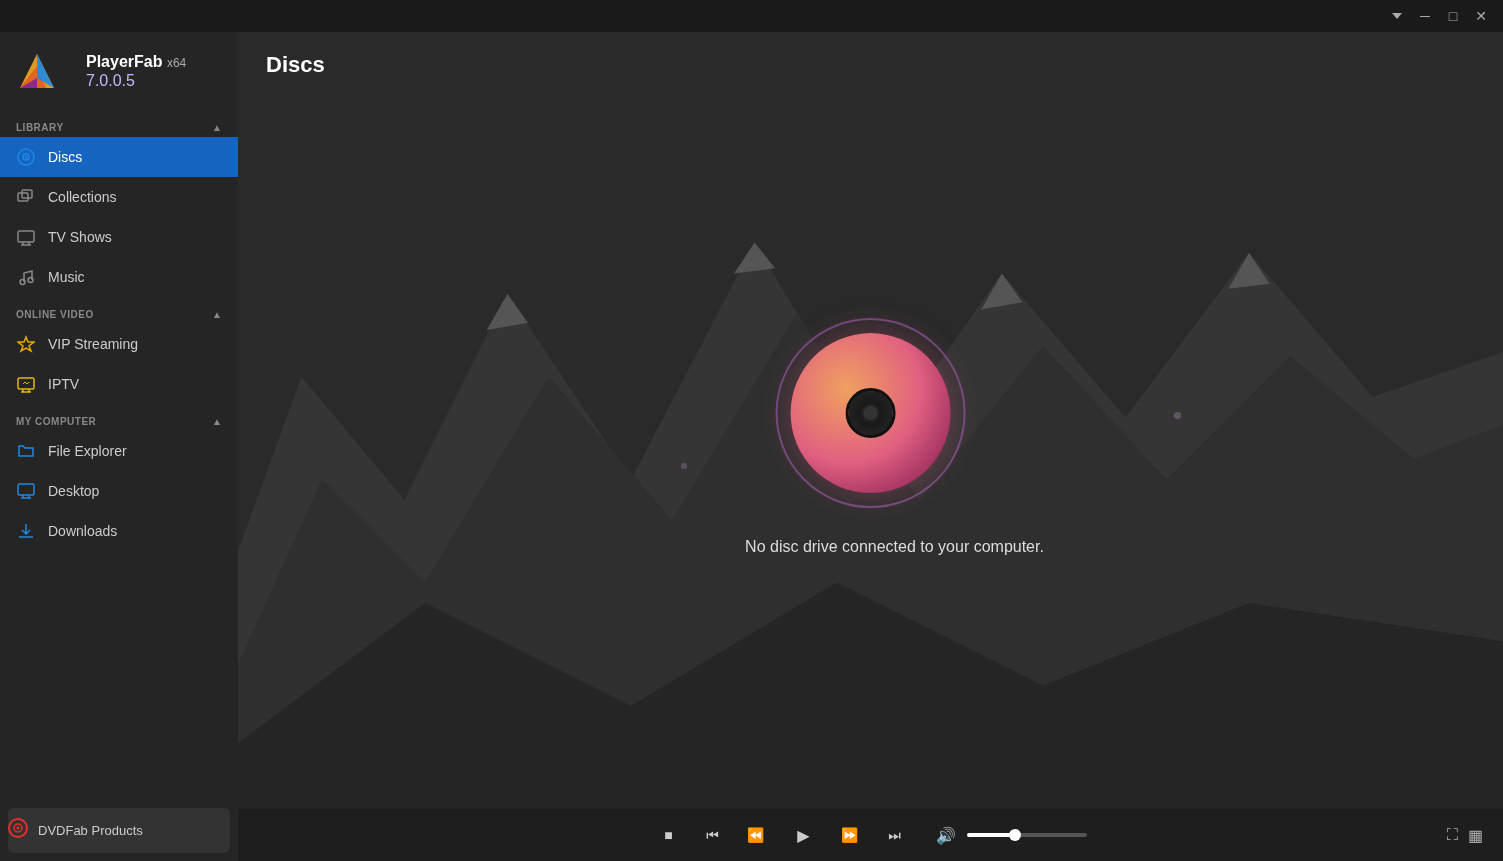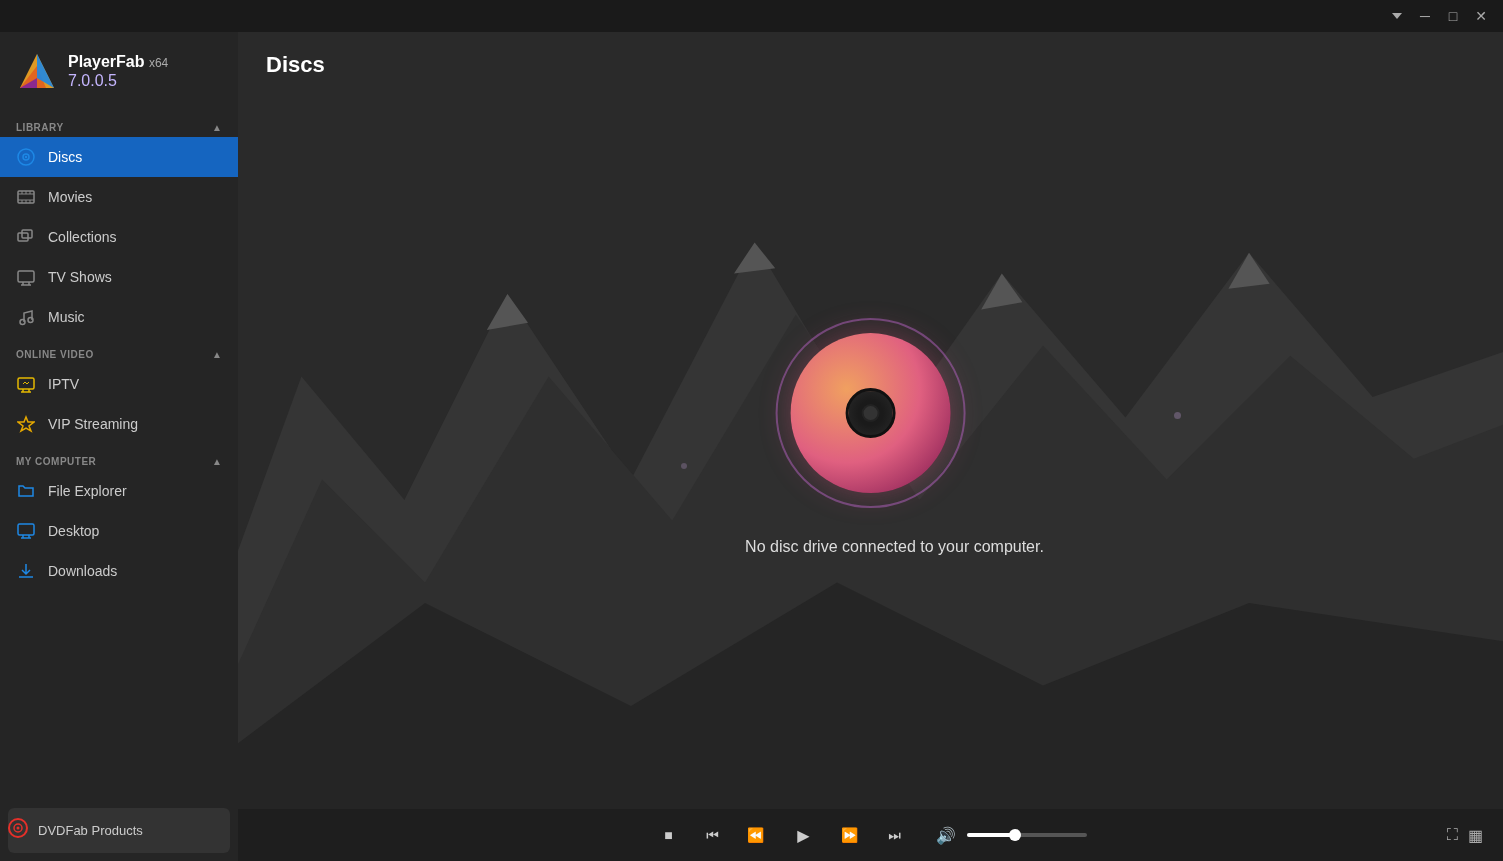--- a/index.html
+++ b/index.html
@@ -74,20 +74,21 @@
       gap: 10px;
     }
     .logo-icon {
       width: 42px;
       height: 42px;
       flex-shrink: 0;
     }
     .logo-text-wrap {
       display: flex;
       flex-direction: column;
+      margin-left: 18px;
     }
     .logo-name {
       color: #ffffff;
       font-size: 16px;
       font-weight: 600;
       line-height: 1.2;
     }
     .logo-version {
       color: #c4b5fd;
       font-size: 16px;
@@ -388,36 +389,20 @@
       <span class="nav-item-icon icon-disc">
         <svg width="18" height="18" viewBox="0 0 18 18">
             <circle cx="9" cy="9" r="8" fill="none" stroke="#1e88e5" stroke-width="1.5"></circle>
             <circle cx="9" cy="9" r="3" fill="none" stroke="#1e88e5" stroke-width="1.5"></circle>
             <circle cx="9" cy="9" r="1.2" fill="#1e88e5"></circle>
           </svg>
       </span>
       <span class="nav-item-label">Discs</span>
     </div>
 
-    <div class="nav-item">
-      <span class="nav-item-icon icon-movies">
-        <svg width="18" height="18" viewBox="0 0 18 18">
-            <rect x="1" y="3" width="16" height="12" rx="1" fill="none" stroke="#888" stroke-width="1.5"></rect>
-            <line x1="1" y1="6" x2="17" y2="6" stroke="#888" stroke-width="1"></line>
-            <line x1="1" y1="12" x2="17" y2="12" stroke="#888" stroke-width="1"></line>
-            <line x1="5" y1="3" x2="5" y2="6" stroke="#888" stroke-width="1"></line>
-            <line x1="9" y1="3" x2="9" y2="6" stroke="#888" stroke-width="1"></line>
-            <line x1="13" y1="3" x2="13" y2="6" stroke="#888" stroke-width="1"></line>
-            <line x1="5" y1="12" x2="5" y2="15" stroke="#888" stroke-width="1"></line>
-            <line x1="9" y1="12" x2="9" y2="15" stroke="#888" stroke-width="1"></line>
-            <line x1="13" y1="12" x2="13" y2="15" stroke="#888" stroke-width="1"></line>
-          </svg>
-      </span>
-      <span class="nav-item-label">Movies</span>
-    </div>
 
     <div class="nav-item">
       <span class="nav-item-icon icon-collections">
         <svg width="18" height="18" viewBox="0 0 18 18">
             <rect x="1" y="5" width="10" height="8" rx="1" fill="none" stroke="#888" stroke-width="1.5"></rect>
             <rect x="5" y="2" width="10" height="8" rx="1" fill="none" stroke="#888" stroke-width="1.5"></rect>
           </svg>
       </span>
       <span class="nav-item-label">Collections</span>
     </div>
@@ -442,42 +427,42 @@
             <circle cx="5.5" cy="14" r="2.5" fill="none" stroke="#888" stroke-width="1.5"></circle>
             <circle cx="13.5" cy="12" r="2.5" fill="none" stroke="#888" stroke-width="1.5"></circle>
           </svg>
       </span>
       <span class="nav-item-label">Music</span>
     </div>
 
     <div class="section-header">
       <span class="section-header-label">ONLINE VIDEO</span>
       <span class="section-chevron">▲</span>
+    </div>
+
+    <div class="nav-item">
+      <span class="nav-item-icon icon-vip">
+        <svg width="18" height="18" viewBox="0 0 18 18">
+            <path d="M9 2 L11 7 L17 7 L12 11 L14 16 L9 13 L4 16 L6 11 L1 7 L7 7 Z" fill="none" stroke="#e5a800" stroke-width="1.5"></path>
+          </svg>
+      </span>
+      <span class="nav-item-label">VIP Streaming</span>
     </div>
 
     <div class="nav-item">
       <span class="nav-item-icon icon-iptv">
         <svg width="18" height="18" viewBox="0 0 18 18">
             <rect x="1" y="3" width="16" height="11" rx="1.5" fill="none" stroke="#e5b800" stroke-width="1.5"></rect>
             <line x1="6" y1="14" x2="6" y2="17" stroke="#e5b800" stroke-width="1.5"></line>
             <line x1="12" y1="14" x2="12" y2="17" stroke="#e5b800" stroke-width="1.5"></line>
             <line x1="4" y1="17" x2="14" y2="17" stroke="#e5b800" stroke-width="1.5"></line>
             <path d="M6 9 L8 7 L10 9 L12 7" fill="none" stroke="#e5b800" stroke-width="1"></path>
           </svg>
       </span>
       <span class="nav-item-label">IPTV</span>
-    </div>
-
-    <div class="nav-item">
-      <span class="nav-item-icon icon-vip">
-        <svg width="18" height="18" viewBox="0 0 18 18">
-            <path d="M9 2 L11 7 L17 7 L12 11 L14 16 L9 13 L4 16 L6 11 L1 7 L7 7 Z" fill="none" stroke="#e5a800" stroke-width="1.5"></path>
-          </svg>
-      </span>
-      <span class="nav-item-label">VIP Streaming</span>
     </div>
 
     <div class="section-header">
       <span class="section-header-label">My Computer</span>
       <span class="section-chevron">▲</span>
     </div>
 
     <div class="nav-item">
       <span class="nav-item-icon icon-fileexp">
         <svg width="18" height="18" viewBox="0 0 18 18">

